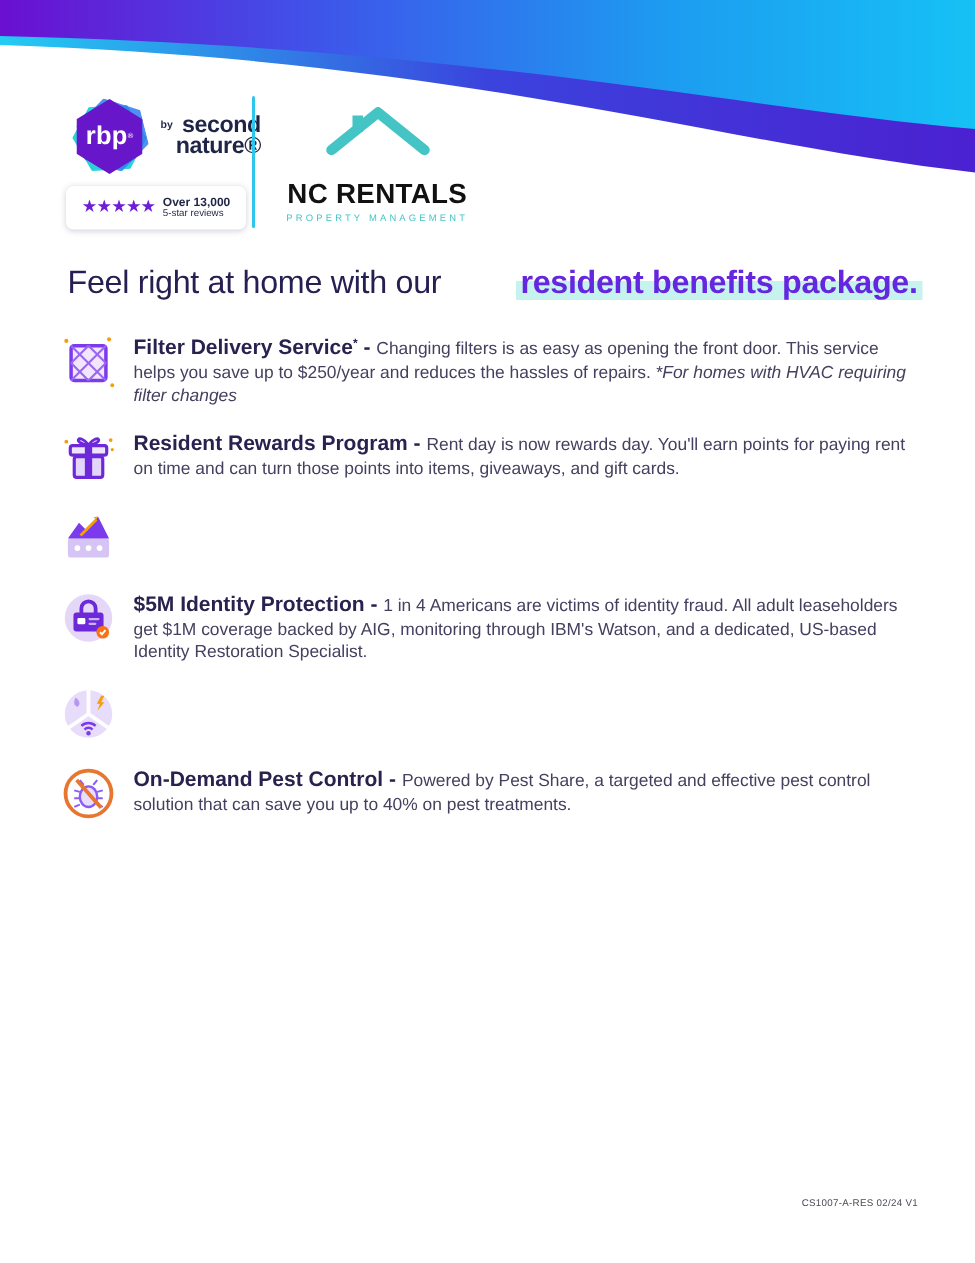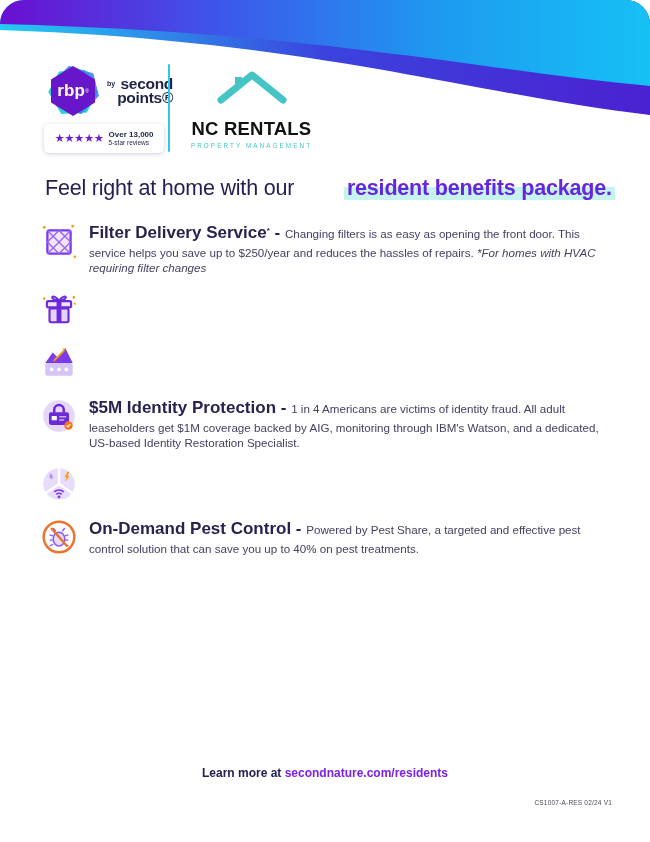--- a/index.html
+++ b/index.html
@@ -1,18 +1,18 @@
 <!DOCTYPE html>
 <html><head>
 <meta charset="utf-8">
 <style>
   html,body{margin:0;padding:0;background:#ffffff;}
   .page{
     position:relative;width:650px;height:842px;overflow:hidden;background:#ffffff;
-    font-family:"Liberation Sans",sans-serif;color:#29224f;border-radius:24px;
+    font-family:"Liberation Sans",sans-serif;color:#29224f;
   }
   
   .wave{position:absolute;top:0;left:0;width:650px;height:150px;}
   
   .logo-row{position:absolute;top:62px;left:44px;width:270px;height:95px;}
   .rbp-lockup{position:absolute;top:2px;left:2px;display:flex;align-items:center;gap:7px;}
   .rbp-badge{position:relative;width:54px;height:54px;flex:0 0 auto;}
   .hex{position:absolute;clip-path:polygon(50% 0%,94% 27%,94% 73%,50% 100%,6% 73%,6% 27%);}
   .hex-teal{width:50px;height:50px;left:2px;top:3px;background:#2ad2d8;transform:rotate(28deg);}
   .hex-blue{width:50px;height:50px;left:4px;top:1px;background:#2f7ef0;transform:rotate(-14deg);opacity:.85;}
@@ -41,21 +41,21 @@
   .headline .hl{
     font-weight:800;color:#6526e0;padding:0 3px;
     background:linear-gradient(to top,#c6f3ee 54%,transparent 54%);
     margin-left:44px;
   }
   
   .benefits{position:absolute;left:38px;top:221px;width:580px;}
   .benefit{display:flex;align-items:flex-start;gap:9px;min-height:36px;margin-bottom:13.5px;}
   .b-icon{width:42px;height:40px;flex:0 0 auto;display:flex;align-items:center;justify-content:center;}
   .b-text{width:524px;font-size:11.6px;line-height:1.33;color:#45405f;padding-top:1px;}
-  .b-title{font-size:17px;font-weight:bold;color:#29224f;}
+  .b-title{font-size:14px;font-weight:bold;color:#29224f;}
   .b-sup{font-size:8px;font-weight:bold;color:#29224f;}
   .b-foot{font-style:italic;}
   
   .footer{position:absolute;left:0;top:766px;width:650px;text-align:center;font-size:12px;color:#262052;font-weight:600;}
   .footer .link{color:#7a22e8;font-weight:800;text-decoration:none;}
   .doc-code{position:absolute;right:38px;top:799px;font-size:6.5px;color:#4c4c55;letter-spacing:.2px;}
 </style>
 </head>
 <body>
 
@@ -86,21 +86,21 @@
         <div class="hex hex-blue"></div>
         <div class="hex hex-purple">
           <span class="rbp-text">rbp</span>
             <span class="rbp-reg">®</span>
         </div>
       </div>
       <div class="sn-wordmark">
         <span class="sn-by">by</span>
         <div class="sn-lines">
           <span>second</span>
-          <span><span>points</span><span class="sn-reg">®</span></span>
+          <span><span>nature</span><span class="sn-reg">®</span></span>
         </div>
       </div>
     </div>
     <div class="reviews-badge">
       <span class="stars">★★★★★</span>
       <span class="reviews-text">
         <span class="l1">Over 13,000</span>
         <span class="l2">5-star reviews</span>
       </span>
     </div>
@@ -145,20 +145,23 @@
           <path d="M18,10 C12,2 7,9 18,10 Z" fill="#ede4fb" stroke="#6d28d9" stroke-width="1.8"></path>
           <path d="M18,10 C24,2 29,9 18,10 Z" fill="#ede4fb" stroke="#6d28d9" stroke-width="1.8"></path>
           <rect x="6.5" y="10.5" width="23" height="6" rx="1.5" fill="#ede4fb" stroke="#6d28d9" stroke-width="2"></rect>
           <rect x="9" y="17.5" width="18" height="13" rx="1.5" fill="#e4d6fa" stroke="#6d28d9" stroke-width="2"></rect>
           <rect x="15.7" y="10.5" width="4.6" height="20" fill="#6d28d9"></rect>
           <circle cx="4" cy="8" r="1.2" fill="#f59e0b"></circle>
             <circle cx="32" cy="7" r="1.2" fill="#f59e0b"></circle>
             <circle cx="33" cy="13" r="1" fill="#f59e0b"></circle>
         </svg>
       </div>
+      <div class="b-text">
+        <span class="b-title">Resident Rewards Program</span><span class="b-title"> - </span><span>Rent day is now rewards day. You'll earn points for paying rent on time and can turn those points into items, giveaways, and gift cards.</span>
+      </div>
     </div>
 
     <div class="benefit">
       <div class="b-icon">
         <svg width="38" height="38" viewBox="0 0 36 36" aria-hidden="true">
           <rect x="5" y="19" width="26" height="12" rx="2" fill="#d6c5f4"></rect>
           <circle cx="11" cy="25" r="1.8" fill="#ffffff"></circle>
             <circle cx="18" cy="25" r="1.8" fill="#ffffff"></circle>
             <circle cx="25" cy="25" r="1.8" fill="#ffffff"></circle>
           <path d="M5,19 L12,9 L17,14 L24,5 L31,19 Z" fill="#7c3aed"></path>
@@ -209,18 +212,15 @@
           <path d="M10.5,9.5 L26,27" stroke="#e8762e" stroke-width="2.4"></path>
         </svg>
       </div>
       <div class="b-text">
         <span class="b-title">On-Demand Pest Control</span><span class="b-title"> - </span><span>Powered by Pest Share, a targeted and effective pest control solution that can save you up to 40% on pest treatments.</span>
       </div>
     </div>
 
   </div>
 
-  <div class="footer">
-    <span>Learn more at </span><a class="link" href="#">secondnature.com/residents</a>
-  </div>
   <div class="doc-code">CS1007-A-RES 02/24 V1</div>
 
 </div>
 
 </body></html>

